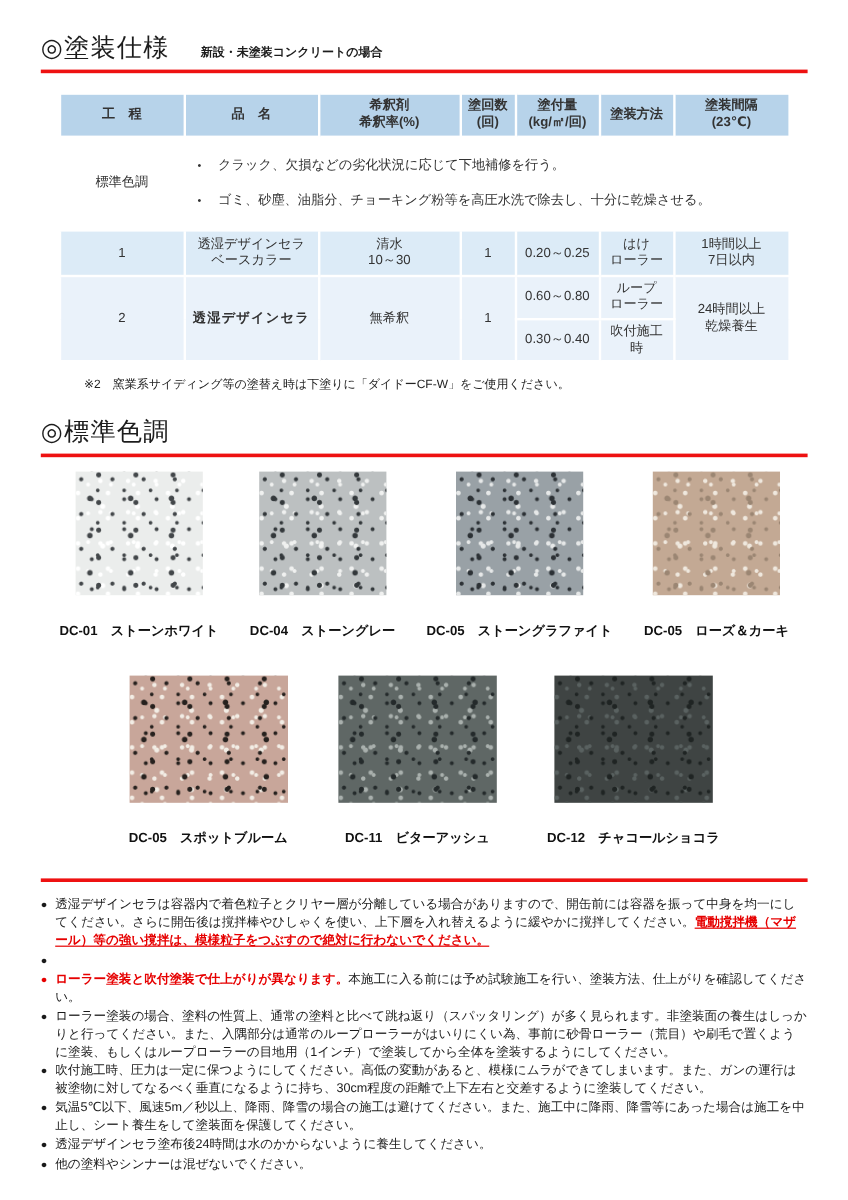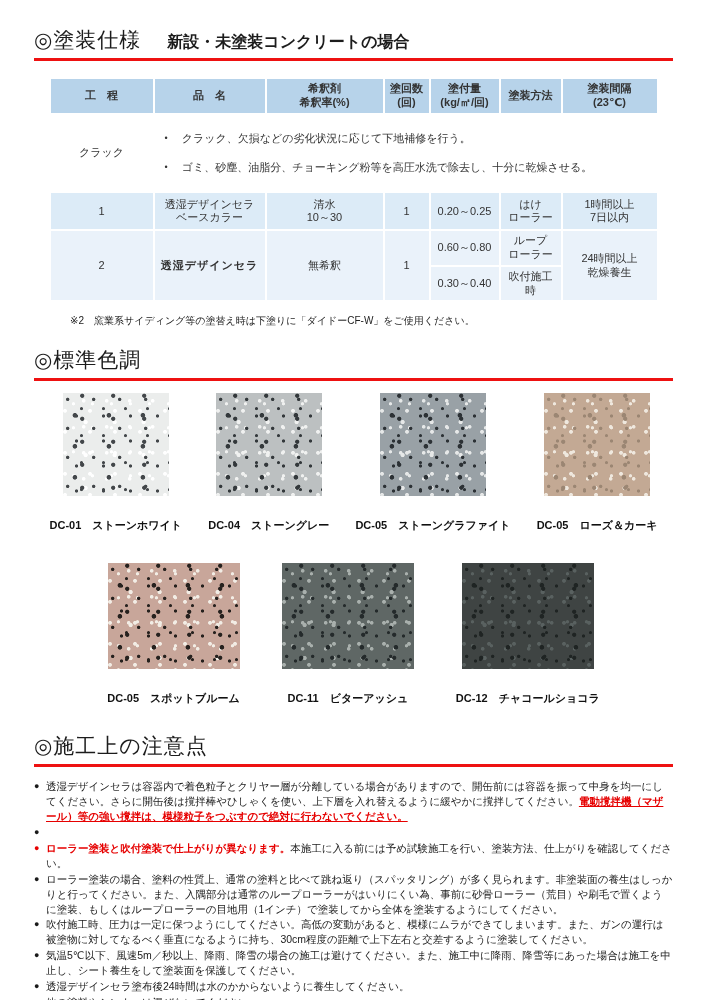--- a/index.html
+++ b/index.html
@@ -9,21 +9,21 @@
     color:#222;position:relative;box-sizing:border-box;
   }
   *,*:before,*:after{box-sizing:border-box;}
 
   .page{padding:26px 34px 0 34px;}
 
   
   .sec-head{margin:0;}
   .sec-title-row{display:flex;align-items:baseline;gap:26px;}
   .sec-title{font-size:21px;font-weight:500;color:#1c1c1c;letter-spacing:1px;}
-  .sec-sub{font-size:16px;font-weight:700;color:#1c1c1c;}
+  .sec-sub{font-size:10px;font-weight:700;color:#1c1c1c;}
   .red-rule{height:3px;background:#ee1111;margin-top:4px;width:100%;}
 
   
   .spec-table{border-collapse:collapse;margin:16px auto 0 auto;table-layout:fixed;width:608px;}
   .spec-table th,.spec-table td{
     border:2px solid #fff;font-size:11px;line-height:1.25;
     text-align:center;vertical-align:middle;padding:3px 4px;color:#333;
     white-space:pre-line;
   }
   .spec-table th{background:#b7d3ea;font-weight:700;height:27px;}
@@ -100,21 +100,21 @@
 希釈率(%)</th>
       <th>塗回数
 (回)</th>
       <th>塗付量
 (kg/㎡/回)</th>
       <th>塗装方法</th>
       <th>塗装間隔
 (23℃)</th>
     </tr>
     <tr class="row-prep">
-      <td style="text-align:center;">クラック</td>
+      <td style="text-align:center;">標準色調</td>
       <td colspan="6">
         <div class="prep-line"><span class="prep-dot">•</span><span>クラック、欠損などの劣化状況に応じて下地補修を行う。</span></div>
         <div class="prep-line"><span class="prep-dot">•</span><span>ゴミ、砂塵、油脂分、チョーキング粉等を高圧水洗で除去し、十分に乾燥させる。</span></div>
       </td>
     </tr>
     <tr class="row1">
       <td>1</td>
       <td>透湿デザインセラ
 ベースカラー</td>
       <td>清水
@@ -187,23 +187,20 @@
       <div class="swatch-label">DC-11　ビターアッシュ</div>
     </div>
 
     <div class="swatch-item">
       <div class="swatch" style="--bs: #3f4443; --dk: #1f2423; --lt: #596160;"></div>
       <div class="swatch-label">DC-12　チャコールショコラ</div>
     </div>
   </div>
 
   <div class="sec-head" style="margin-top:26px;">
-    <div class="sec-title-row">
-      <span class="sec-title">◎施工上の注意点</span>
-    </div>
     <div class="red-rule"></div>
   </div>
 
   <div class="bullets" id="bullet-list">
     <div class="bullet">
       <span class="mark">●</span>
       <span class="text"><span class="seg-n">透湿デザインセラは容器内で着色粒子とクリヤー層が分離している場合がありますので、開缶前には容器を振って中身を均一にしてください。さらに開缶後は撹拌棒やひしゃくを使い、上下層を入れ替えるように緩やかに撹拌してください。</span><span class="seg-ru">電動撹拌機（マザール）等の強い撹拌は、模様粒子をつぶすので絶対に行わないでください。</span></span>
     </div>
 
     <div class="bullet">

